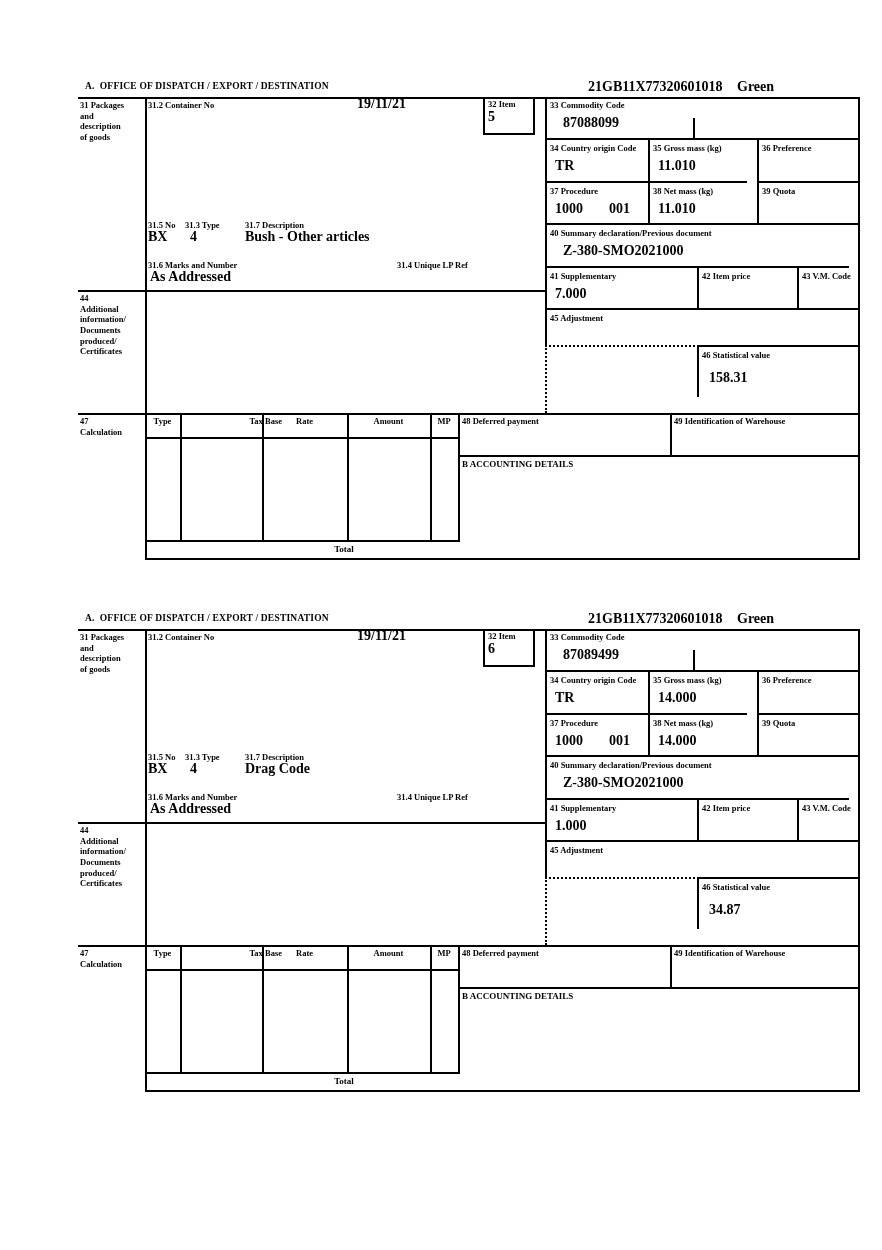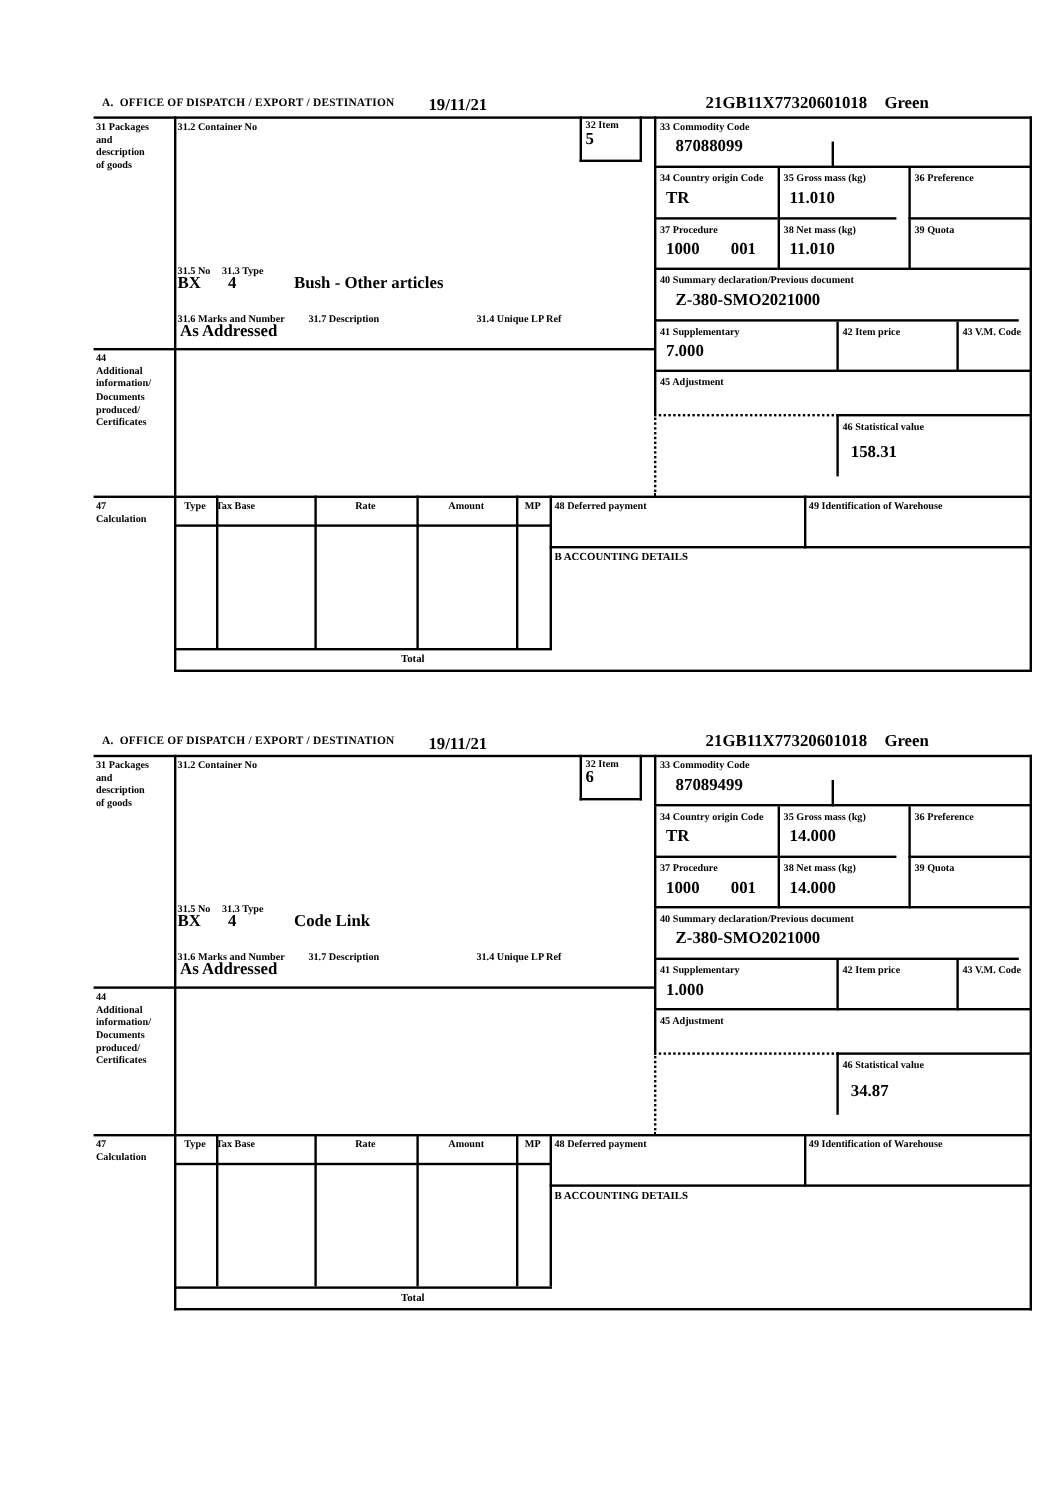--- a/index.html
+++ b/index.html
@@ -14,35 +14,35 @@
   .hline{height:2px;background:#000;}
   .vline{width:2px;background:#000;}
   
   .x-topline{left:78px;top:19px;width:782px;}
   .x-rightline{left:858px;top:19px;height:463px;}
   .x-colline{left:145px;top:19px;height:463px;}
   .x-divline{left:78px;top:212px;width:467px;}
   .x-line47{left:78px;top:335px;width:782px;}
   
   .x-hA{left:85px;top:3px;font-size:9.5px;letter-spacing:.2px;white-space:pre;}
-  .x-hdate{left:357px;top:3px;}
+  .x-hdate{left:357px;top:18px;}
   .x-hmrn{left:588px;top:1px;}
   .x-hgreen{left:737px;top:1px;}
   
   .x-l31{left:80px;top:22px;width:64px;}
   .x-l44{left:80px;top:215px;width:64px;}
   .x-l47{left:80px;top:338px;width:64px;}
   
   .x-l312{left:148px;top:22px;}
   .x-itembox{left:483px;top:19px;width:52px;height:38px;border:2px solid #000;border-top:none;}
   .x-itembox .lbl{margin:2px 0 0 3px;}
   .x-itembox .val{margin:0 0 0 3px;line-height:1.05;}
   .x-l315{left:148px;top:142px;}
   .x-l313{left:185px;top:142px;}
-  .x-l317{left:257px;top:142px;margin-top:40px;}
+  .x-l317{left:245px;top:142px;}
   .x-v315{left:148px;top:151px;}
   .x-v313{left:190px;top:151px;}
   .x-v317{left:245px;top:151px;}
   .x-l316{left:148px;top:182px;}
   .x-l314{left:397px;top:182px;}
   .x-v316{left:150px;top:191px;}
   
   .cell{border-left:2px solid #000;border-bottom:2px solid #000;}
   .cell-l{border-left:2px solid #000;}
   .cell .lbl,.cell-l .lbl,.x-c46 .lbl{margin:3px 0 0 3px;}
@@ -71,21 +71,21 @@
   .x-tv2{left:262px;top:335px;height:127px;}
   .x-tv3{left:347px;top:335px;height:127px;}
   .x-tv4{left:430px;top:335px;height:127px;}
   .x-tv5{left:458px;top:335px;height:127px;}
   .x-hdrline{left:145px;top:359px;width:315px;}
   .x-bodyline{left:145px;top:462px;width:315px;}
   .x-btmline{left:145px;top:480px;width:715px;}
   .x-line4849{left:458px;top:377px;width:402px;}
   .x-div4849{left:670px;top:335px;height:44px;}
   .x-th-type{left:145px;top:338px;width:35px;text-align:center;}
-  .x-th-taxbase{left:180px;top:338px;width:102px;text-align:left;}
+  .x-th-taxbase{left:180px;top:338px;width:102px;text-align:right;}
   .x-th-rate{left:262px;top:338px;width:85px;text-align:center;}
   .x-th-amount{left:347px;top:338px;width:83px;text-align:center;}
   .x-th-mp{left:430px;top:338px;width:28px;text-align:center;}
   .x-l48{left:462px;top:338px;}
   .x-l49{left:674px;top:338px;}
   .x-lB{left:462px;top:381px;font-size:9px;}
   .x-total{left:145px;top:466px;width:360px;text-align:center;font-size:9px;font-weight:bold;margin-left:19px;}
 </style>
 </head>
 <body>
@@ -251,21 +251,21 @@
     <div class="abs x-itembox">
       <div class="lbl">32 Item</div>
       <div class="val">6</div>
     </div>
 
     <div class="abs lbl x-l315">31.5 No</div>
     <div class="abs lbl x-l313">31.3 Type</div>
     <div class="abs lbl x-l317">31.7 Description</div>
     <div class="abs val x-v315">BX</div>
     <div class="abs val x-v313">4</div>
-    <div class="abs val x-v317">Code Link</div>
+    <div class="abs val x-v317">Drag Code</div>
     <div class="abs lbl x-l316">31.6 Marks and Number</div>
     <div class="abs lbl x-l314">31.4 Unique LP Ref</div>
     <div class="abs val x-v316">As Addressed</div>
 
     <div class="abs cell x-c33">
       <div class="lbl">33 Commodity Code</div>
       <div class="val ind">87089499</div>
     </div>
     <div class="abs x-tick"></div>
 

